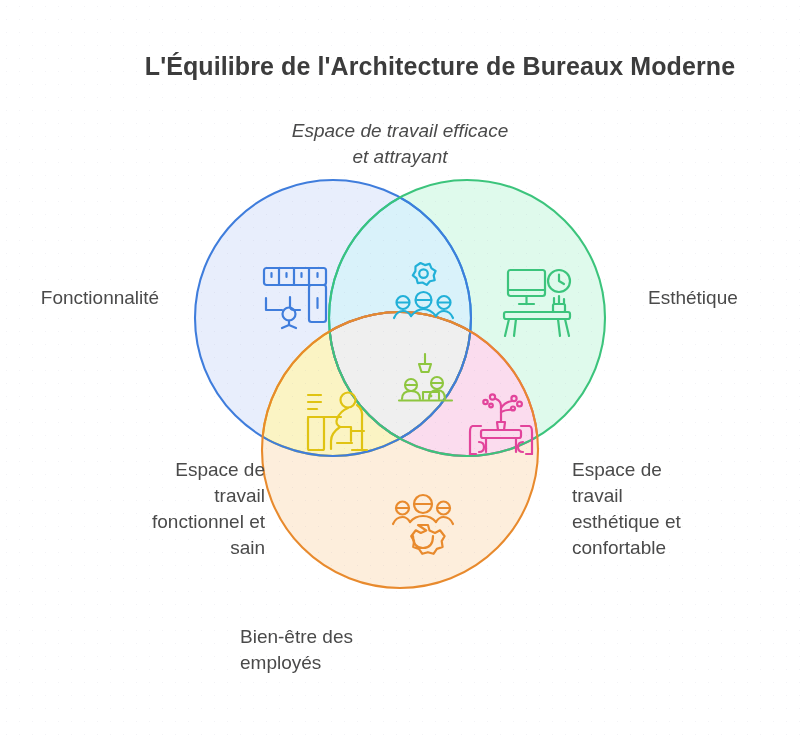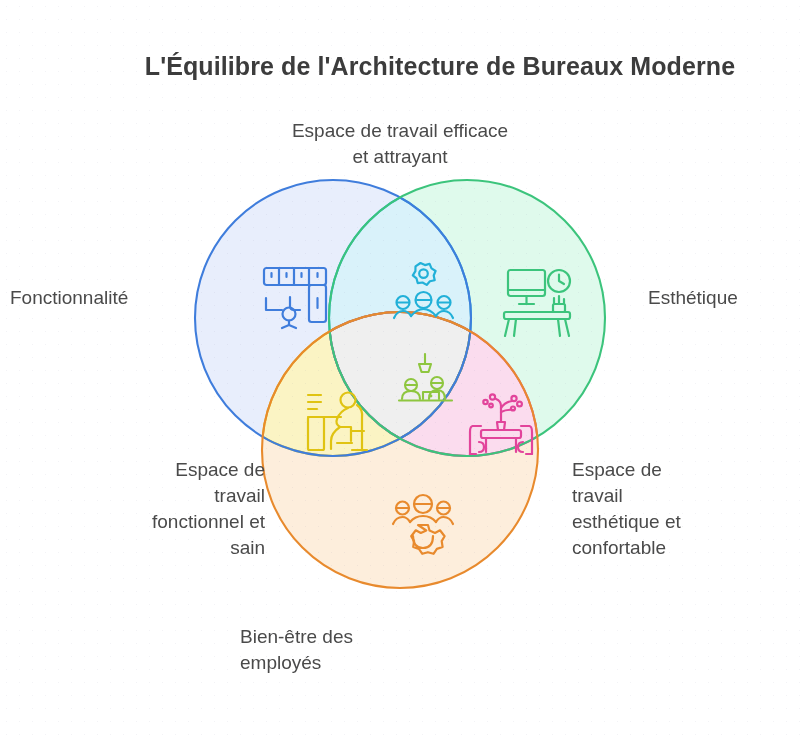--- a/index.html
+++ b/index.html
@@ -56,26 +56,27 @@
     font-size: 19px;
     line-height: 26px;
     z-index: 6;
     white-space: pre-line;
   }
   #label-top {
     top: 118px;
     left: 200px;
     width: 400px;
     text-align: center;
+    font-style: italic;
   }
   #label-left {
     top: 285px;
     left: 10px;
     width: 180px;
-    text-align: left;
+    text-align: center;
   }
   #label-right {
     top: 285px;
     left: 648px;
     width: 180px;
     text-align: left;
   }
   #label-bottom-left {
     top: 457px;
     left: 80px;

